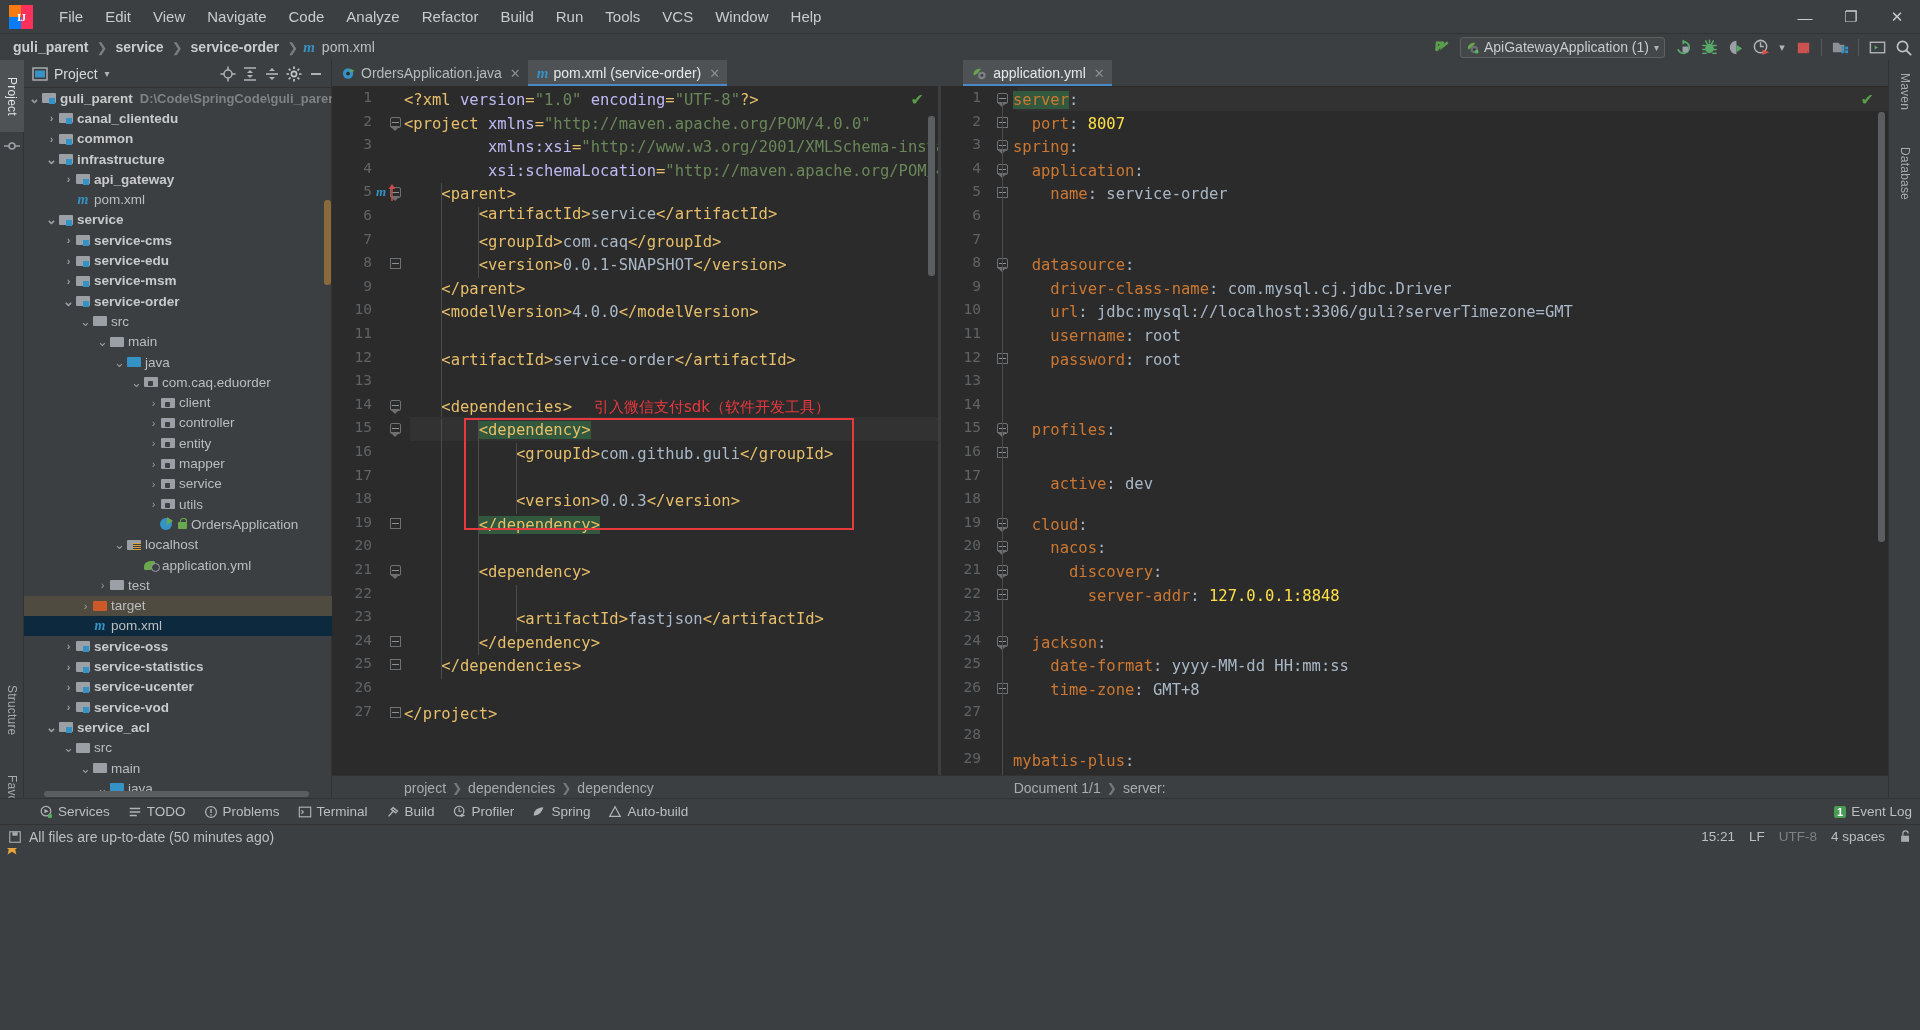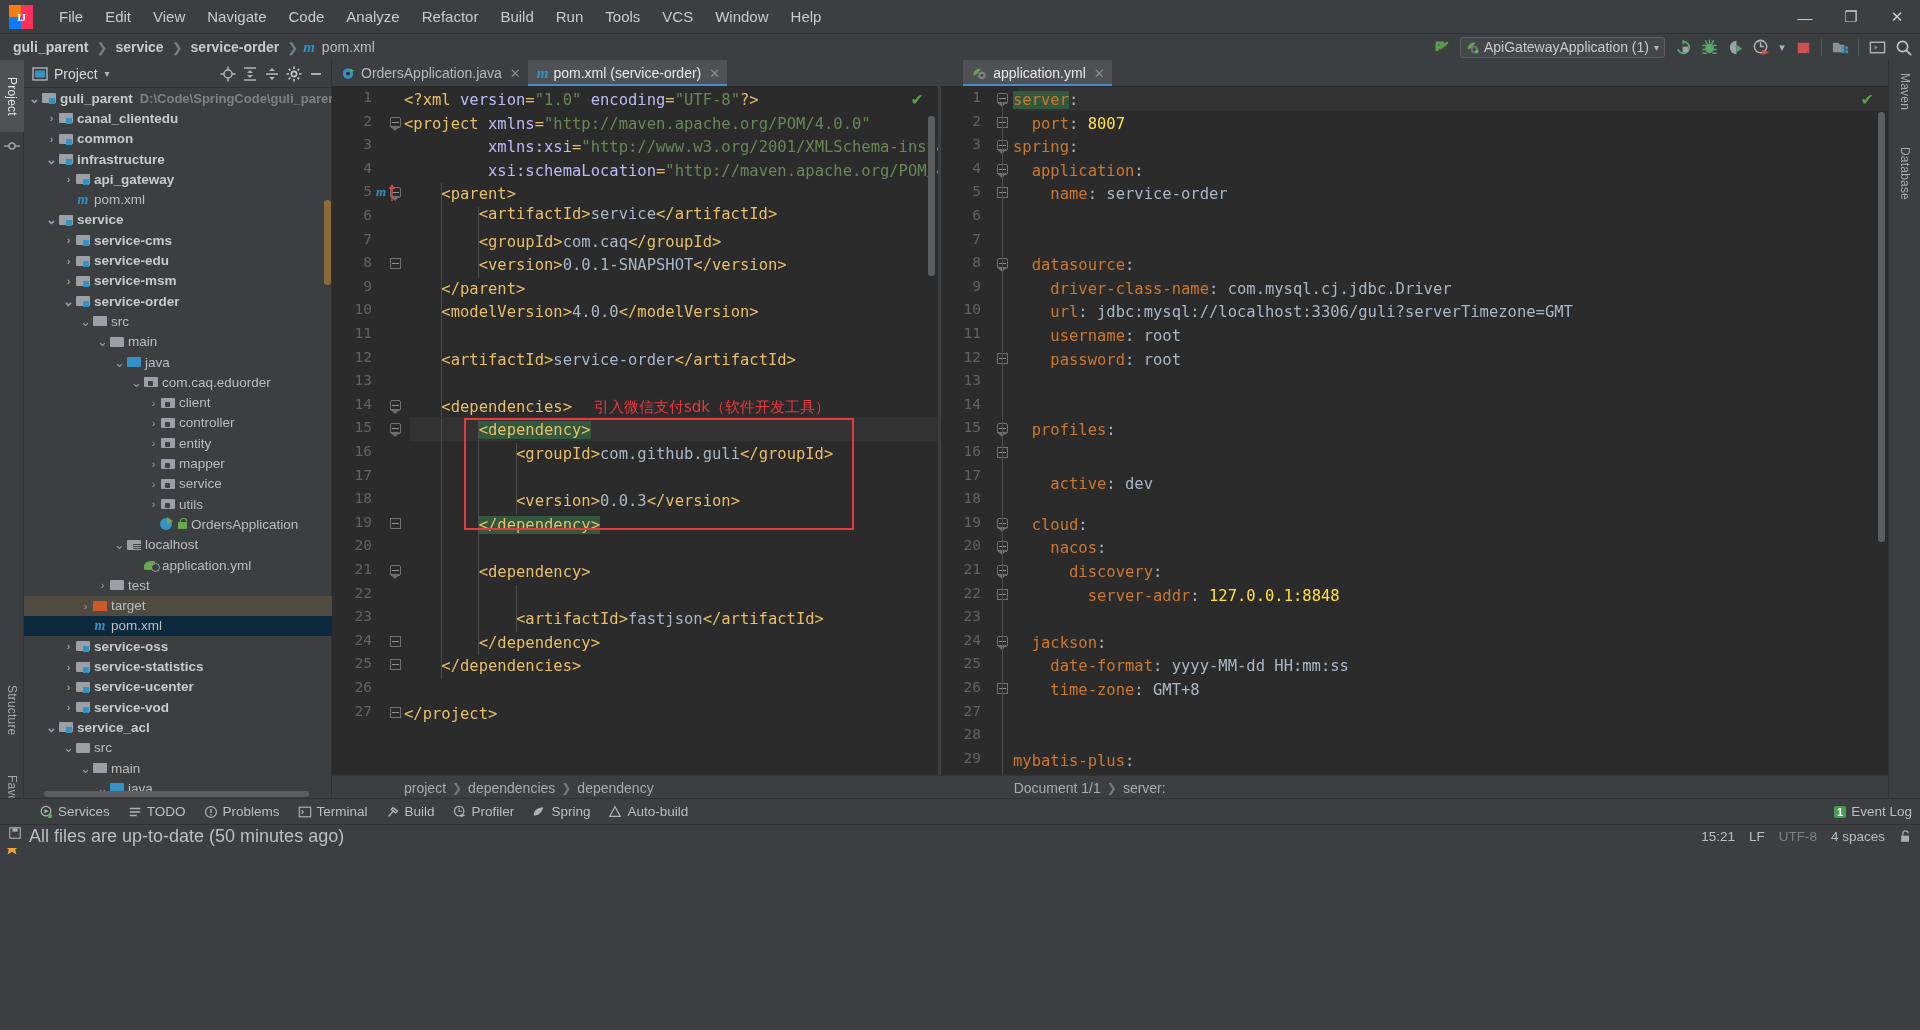--- a/index.html
+++ b/index.html
@@ -193,21 +193,21 @@
   .twbtn { display:flex; align-items:center; height:26px; padding:0 9px; font-size:13.5px; color:#bcbec0; }
   .twbtn .i { margin-right:5px; display:flex; align-items:center;}
   .eventlog { position:absolute; right:8px; display:flex; align-items:center; font-size:13.5px; color:#bcbec0;}
   .badge1 { background:#499c54; color:#fff; font-size:11px; border-radius:2px; padding:0px 3px; margin-right:5px; font-weight:bold;}
 
   
   .statusbar {
     position:absolute; left:0; top:824px; width:1920px; height:24px;
     background:#3c3f41; display:flex; align-items:center; border-top:1px solid #323232;
   }
-  .sb-left { display:flex; align-items:flex-start; margin-left:8px; font-size:18px; color:#bcbec0;}
+  .sb-left { display:flex; align-items:center; margin-left:8px; font-size:14px; color:#bcbec0;}
   .sb-right { position:absolute; right:8px; display:flex; align-items:center; font-size:13.5px; color:#bcbec0; gap:14px;}
   .sb-right .dim { color:#7e8285; }
 
   svg { display:block; }
 </style>
 </head>
 <body>
 
 <div id="app">
 

